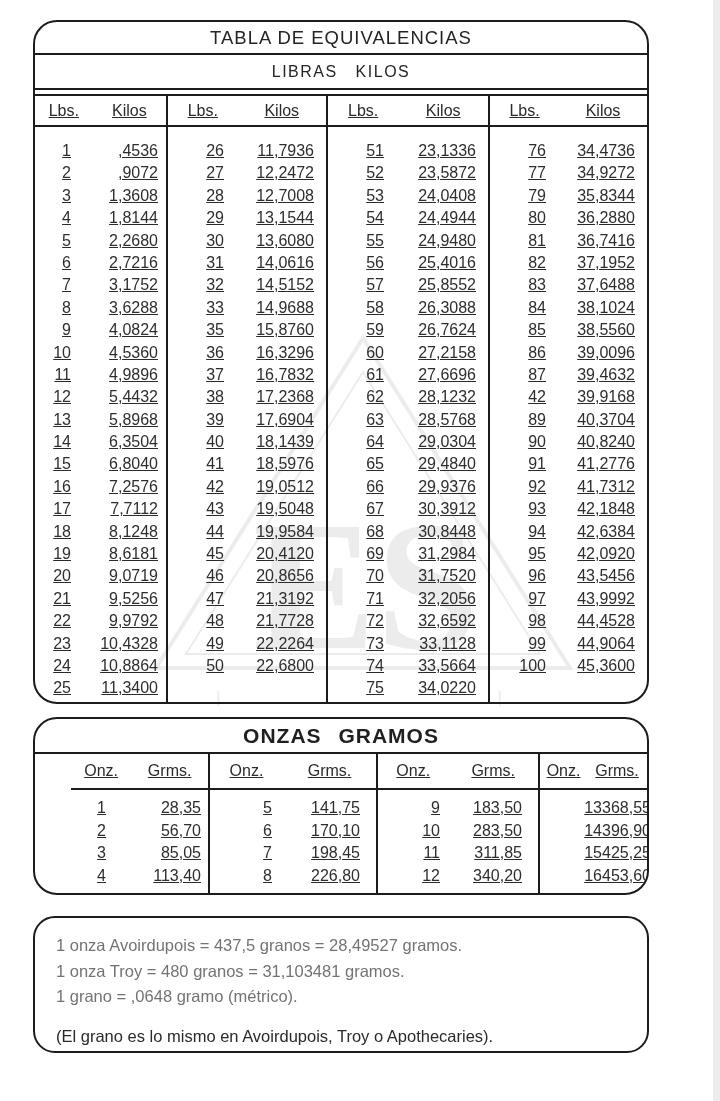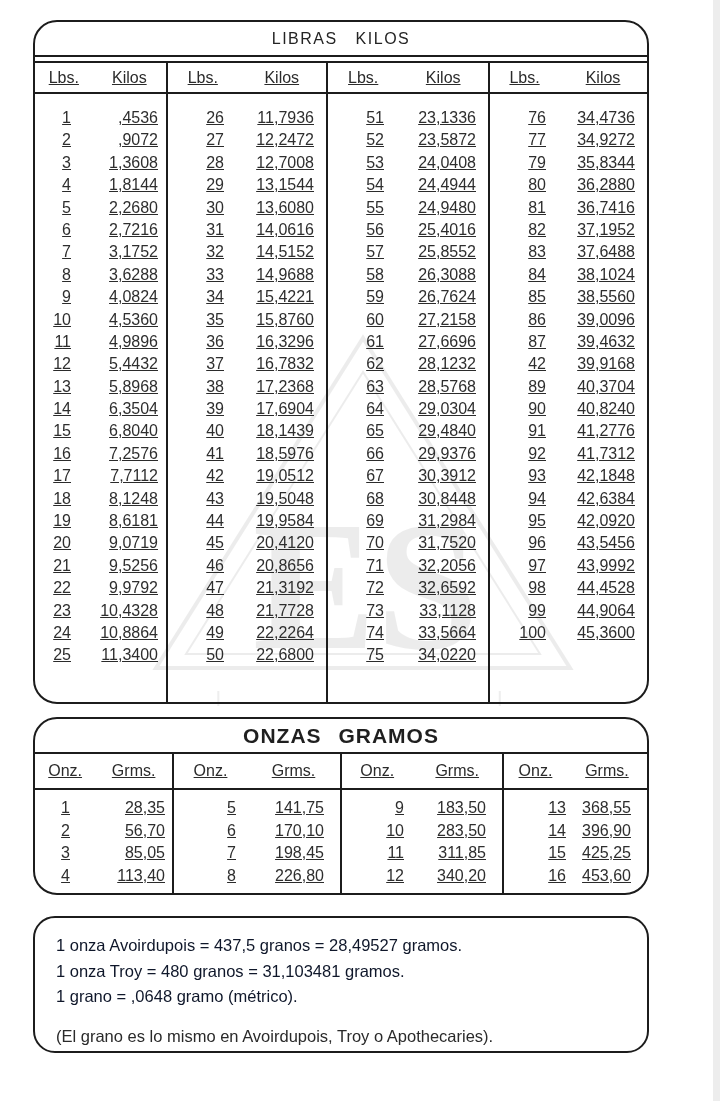--- a/index.html
+++ b/index.html
@@ -40,47 +40,48 @@
   .rows{padding-top:13px;}
   .trow{display:flex;height:22.4px;line-height:22.4px;font-size:16px;color:#2e2e2e;}
   .trow .c1{flex:0 0 56px;text-align:right;}
   .trow .c2{flex:1;text-align:right;padding-right:12px;}
   .grp:first-child .trow .c1{flex-basis:36px;}
   .grp:first-child .trow .c2{padding-right:8px;}
 
   
   .oz-title{height:33px;flex:0 0 auto;display:flex;align-items:center;justify-content:center;
     border-bottom:2.5px solid #1c1c1c;font-size:21px;font-weight:700;letter-spacing:1px;word-spacing:10px;color:#1f1f1f;}
-  .oz-table{flex:1;display:grid;grid-template-columns:139px 168px 162px 1fr;}
+  .oz-table{flex:1;display:grid;grid-template-columns:139px 168px 162px 1fr;padding-left:36px;}
   .oz-table .ghead{height:34px;}
   .oz-table .rows{padding-top:7px;}
   .oz-table .trow{height:22.5px;line-height:22.5px;}
   .oz-table .trow .c1{flex-basis:62px;}
   .oz-table .trow .c2{padding-right:16px;}
   .oz-table .grp:first-child .trow .c1{flex-basis:35px;}
   .oz-table .grp:first-child .trow .c2{padding-right:7px;}
 
   
-  .note-line{font-size:16.5px;line-height:25.5px;color:#0f172a;}
+  .note-line{font-size:16.5px;line-height:25.5px;color:#737373;}
   .note-foot{font-size:16.5px;line-height:25.5px;color:#2a2a2a;margin-top:14px;}
 </style>
 </head>
 <body>
 
 <div class="scan-edge"></div>
 
 <svg class="watermark" viewBox="0 0 430 390">
   <polygon points="215,8 8,338 422,338" fill="none" stroke="#8f8f8f" stroke-width="4"></polygon>
   <polygon points="215,42 38,324 392,324" fill="none" stroke="#8f8f8f" stroke-width="2"></polygon>
   <text x="218" y="318" text-anchor="middle" font-family="Liberation Serif, serif" font-weight="700" font-size="185" fill="#8f8f8f">ES</text>
   <rect x="8" y="336" width="414" height="3" fill="#8f8f8f"></rect>
   <text x="218" y="376" text-anchor="middle" font-family="Liberation Sans, sans-serif" font-size="22" letter-spacing="14" fill="#9a9a9a">I&nbsp;&nbsp;&nbsp;&nbsp;&nbsp;&nbsp;&nbsp;&nbsp;&nbsp;&nbsp;&nbsp;&nbsp;&nbsp;I</text>
 </svg>
 
 <div class="box box-main">
+  <div class="lk-title">TABLA DE EQUIVALENCIAS</div>
   <div class="lk-subtitle">LIBRAS KILOS</div>
   <div class="lk-gap"></div>
   <div class="lk-table">
 
     <div class="grp">
       <div class="ghead">
         <span class="h1">Lbs.</span>
         <span class="h2">Kilos</span>
       </div>
       <div class="rows">
@@ -217,24 +218,20 @@
             <span class="c1">31</span>
             <span class="c2">14,0616</span>
           </div>
           <div class="trow">
             <span class="c1">32</span>
             <span class="c2">14,5152</span>
           </div>
           <div class="trow">
             <span class="c1">33</span>
             <span class="c2">14,9688</span>
-          </div>
-          <div class="trow">
-            <span class="c1">34</span>
-            <span class="c2">15,4221</span>
           </div>
           <div class="trow">
             <span class="c1">35</span>
             <span class="c2">15,8760</span>
           </div>
           <div class="trow">
             <span class="c1">36</span>
             <span class="c2">16,3296</span>
           </div>
           <div class="trow">

